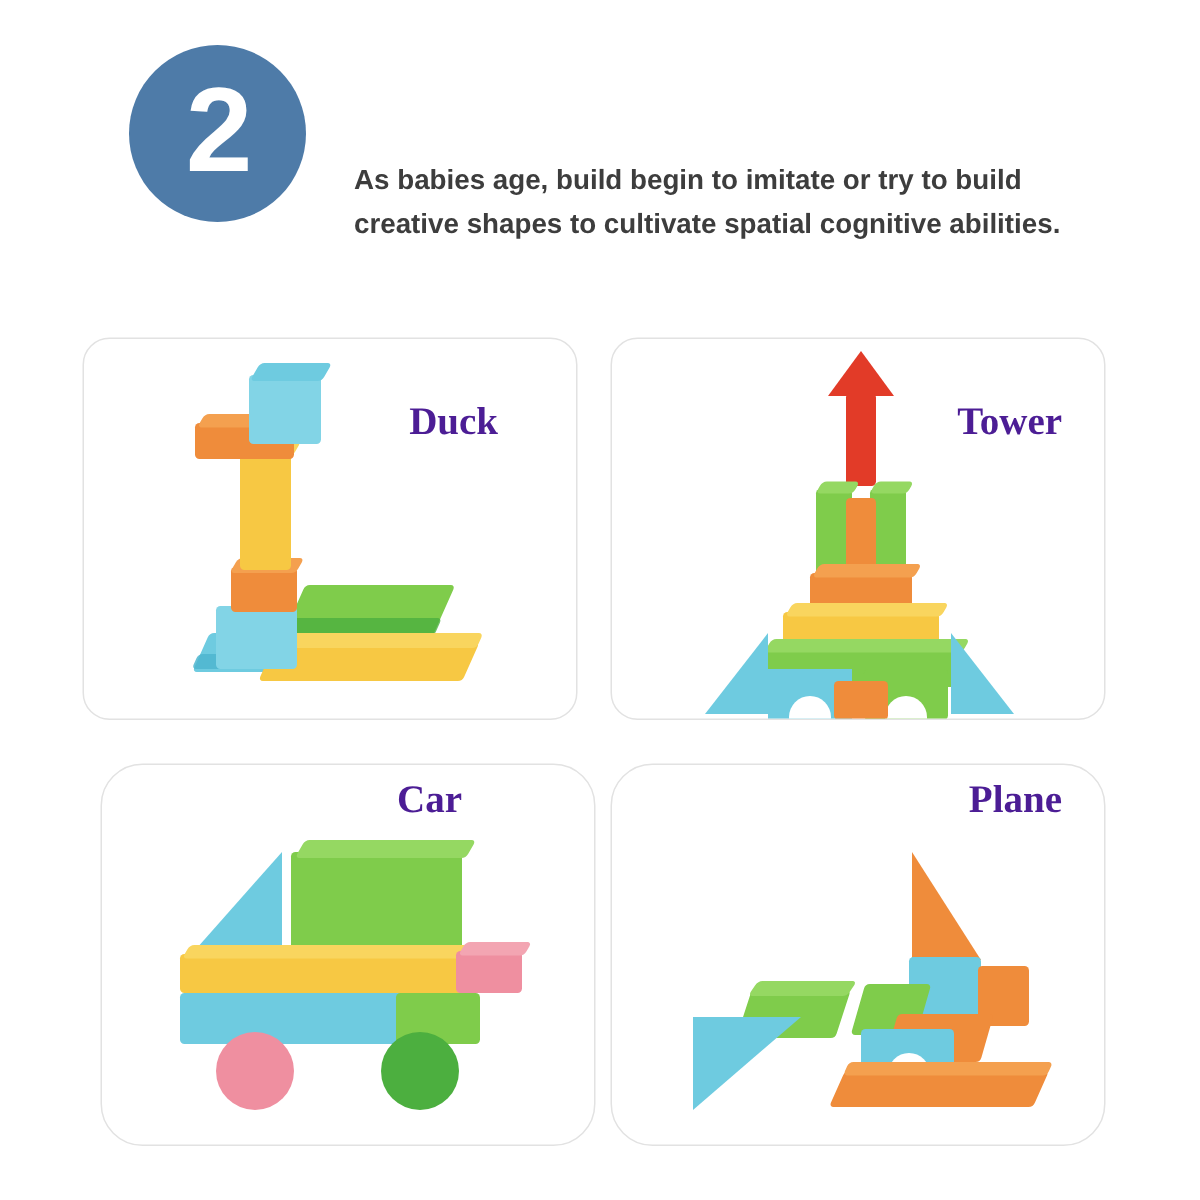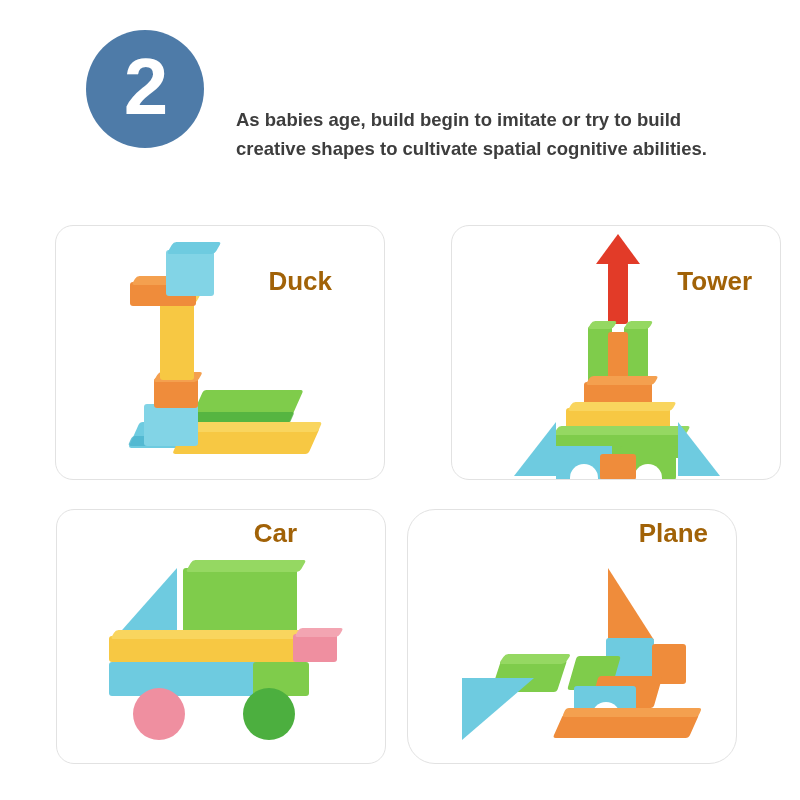--- a/index.html
+++ b/index.html
@@ -79,31 +79,32 @@
     position: absolute;
     width: 330px;
     height: 255px;
     background: #ffffff;
     border: 1.5px solid #e2e2e2;
     border-radius: 18px;
     box-sizing: border-box;
     overflow: hidden;
   }
   .card.tl { left: 0;   top: 0; }
-  .card.tr { left: 352px; top: 0; margin-left: 44px; }
-  .card.bl { left: 1px;   top: 284px; }
+  .card.tr { left: 352px; top: 0; }
+  .card.bl { left: 12px;   top: 284px; border-radius: 28px; }
   .card.br { left: 352px; top: 284px; border-radius: 28px; }
 
   .card-label {
     position: absolute;
     font-size: 26px;
     font-weight: bold;
-    color: #a16207;
+    color: #4c1d95;
     z-index: 6;
     white-space: nowrap;
+    font-family: Liberation Serif, serif;
   }
   .card.tl .card-label { right: 52px; top: 40px; }
   .card.tr .card-label { right: 28px; top: 40px; }
   .card.bl .card-label { right: 88px; top: 8px; }
   .card.br .card-label { right: 28px; top: 8px; }
 
   .scene { position: absolute; left: 0; top: 0; width: 100%; height: 100%; }
   .blk { position: absolute; border-radius: 3px; }
 
   

